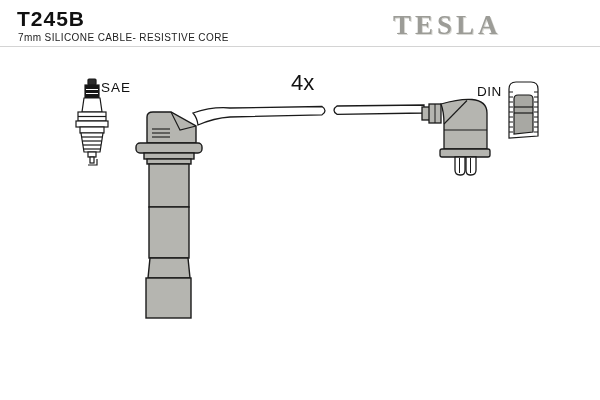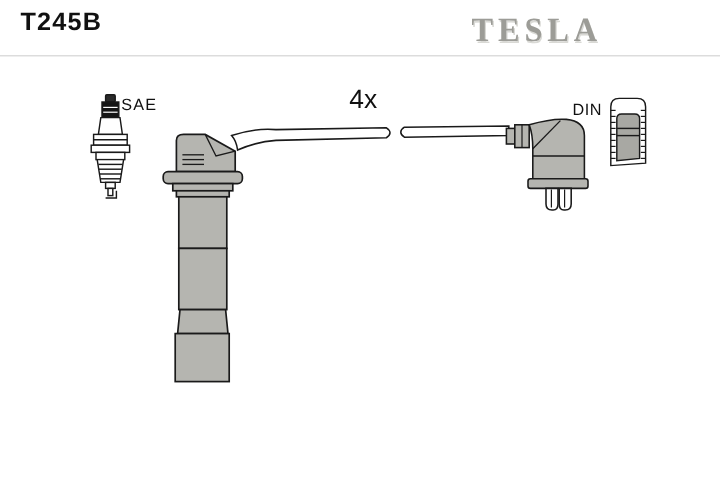--- a/index.html
+++ b/index.html
@@ -36,20 +36,21 @@
   }
   .diagram-svg{position:absolute;left:0;top:0;}
   text{font-family:"Liberation Sans", sans-serif;}
 </style>
 </head>
 <body>
 
 <div class="stage">
 
   <div class="part-number">T245B</div>
+  <div class="subtitle">7mm SILICONE CABLE- RESISTIVE CORE</div>
   <div class="brand-logo">TESLA</div>
   <div class="header-divider"></div>
 
   <svg class="diagram-svg" width="600" height="400" viewBox="0 0 600 400" xmlns="http://www.w3.org/2000/svg">
 
     <g stroke="#1a1a1a" stroke-width="1.2" fill="none">
       <rect x="88" y="79" width="8" height="6" rx="1" fill="#2b2b2b"></rect>
       <rect x="85" y="85" width="14" height="13" fill="#161616"></rect>
       <line x1="86" y1="89.5" x2="98" y2="89.5" stroke="#ffffff" stroke-width="1"></line>
       <line x1="86" y1="93.5" x2="98" y2="93.5" stroke="#ffffff" stroke-width="1"></line>

